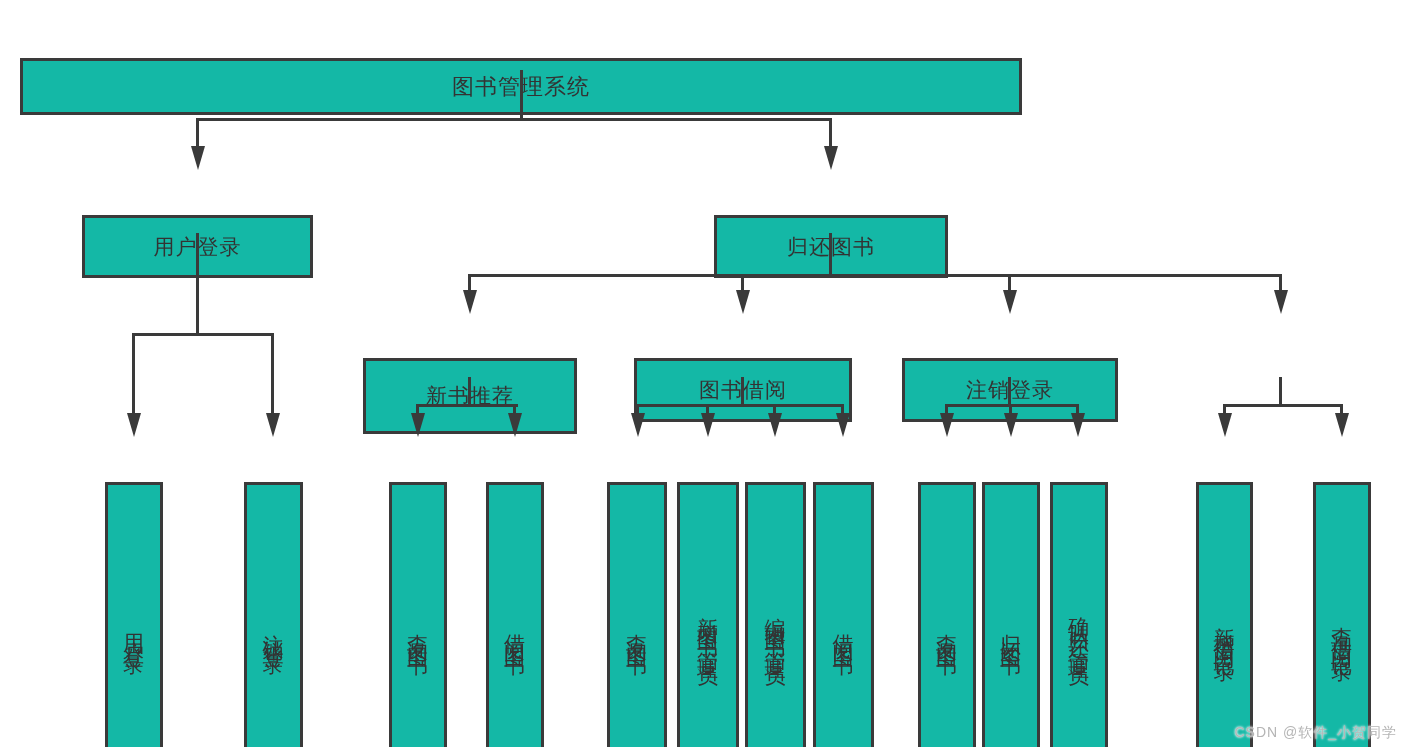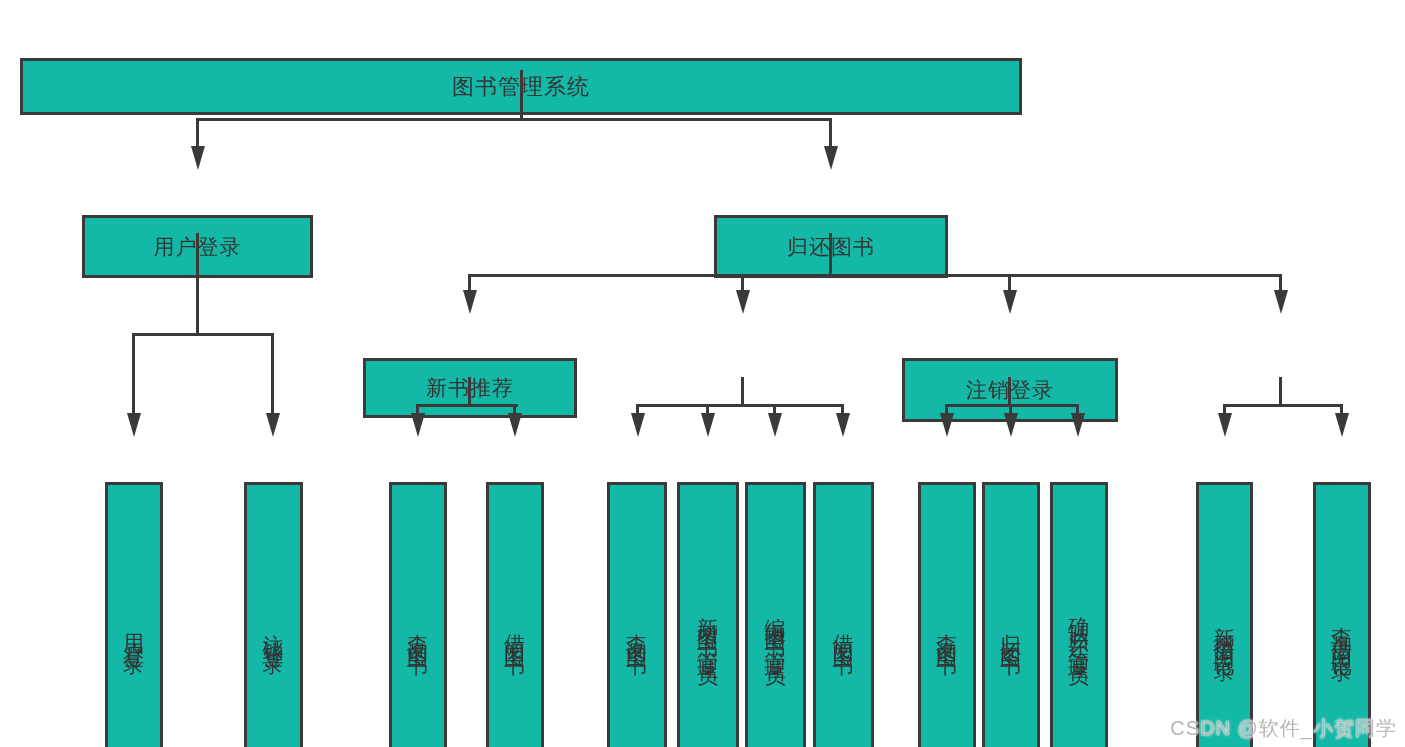--- a/index.html
+++ b/index.html
@@ -20,45 +20,48 @@
   }
   .vline{position:absolute;width:3px;background:#3a3a3a;}
   .hline{position:absolute;height:3px;background:#3a3a3a;}
   .arr{
     position:absolute;width:0;height:0;
     border-left:7px solid transparent;border-right:7px solid transparent;
     border-top:24px solid #3a3a3a;
   }
   .watermark{
     position:absolute;right:8px;bottom:5px;z-index:5;
-    color:#b5b5b5;font-size:20px;letter-spacing:1px;
+    color:#b5b5b5;font-size:14px;letter-spacing:1px;
     text-shadow:0 0 3px #ffffff,0 0 2px #ffffff;
   }
 </style>
 </head>
 <body>
 
 <div id="canvas">
 
   <div class="box root-box" style="left:20px;top:13px;width:1002px;height:57px;">
     <span>图书管理系统</span>
   </div>
 
   <div class="box" style="left:82px;top:170px;width:231px;height:63px;">
     <span>用户登录</span>
   </div>
 
   <div class="box" style="left:714px;top:170px;width:234px;height:63px;">
     <span>归还图书</span>
   </div>
 
-  <div class="box" style="left:363px;top:313px;width:214px;height:60px;">
+  <div class="box" style="left:363px;top:313px;width:214px;height:76px;">
     <span>新书推荐</span>
   </div>
 
+  <div class="box" style="left:634px;top:313px;width:218px;height:64px;">
+    <span>图书借阅</span>
+  </div>
 
   <div class="box" style="left:902px;top:313px;width:216px;height:64px;">
     <span>注销登录</span>
   </div>
 
 
   <div class="box leaf" style="left:105px;width:58px;">
     <span class="vtext">用户登录</span>
   </div>
   <div class="box leaf" style="left:244px;width:59px;">

